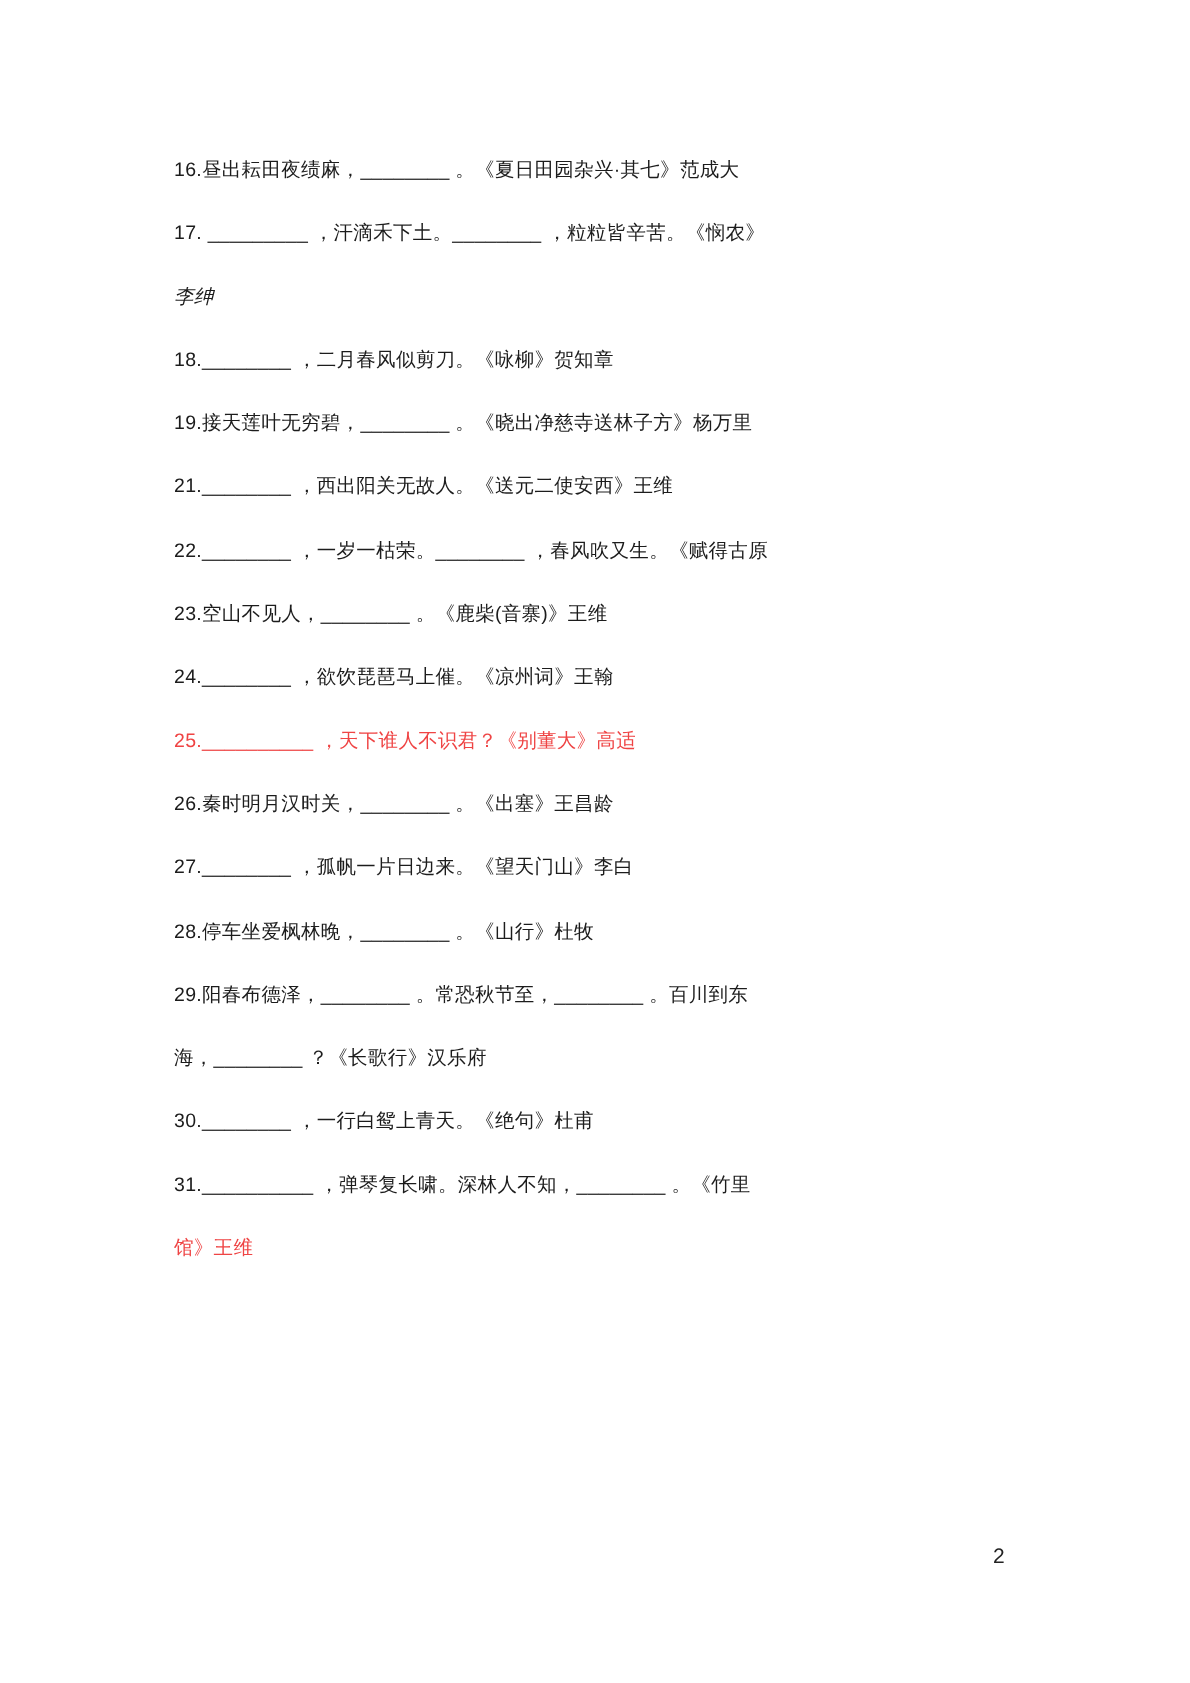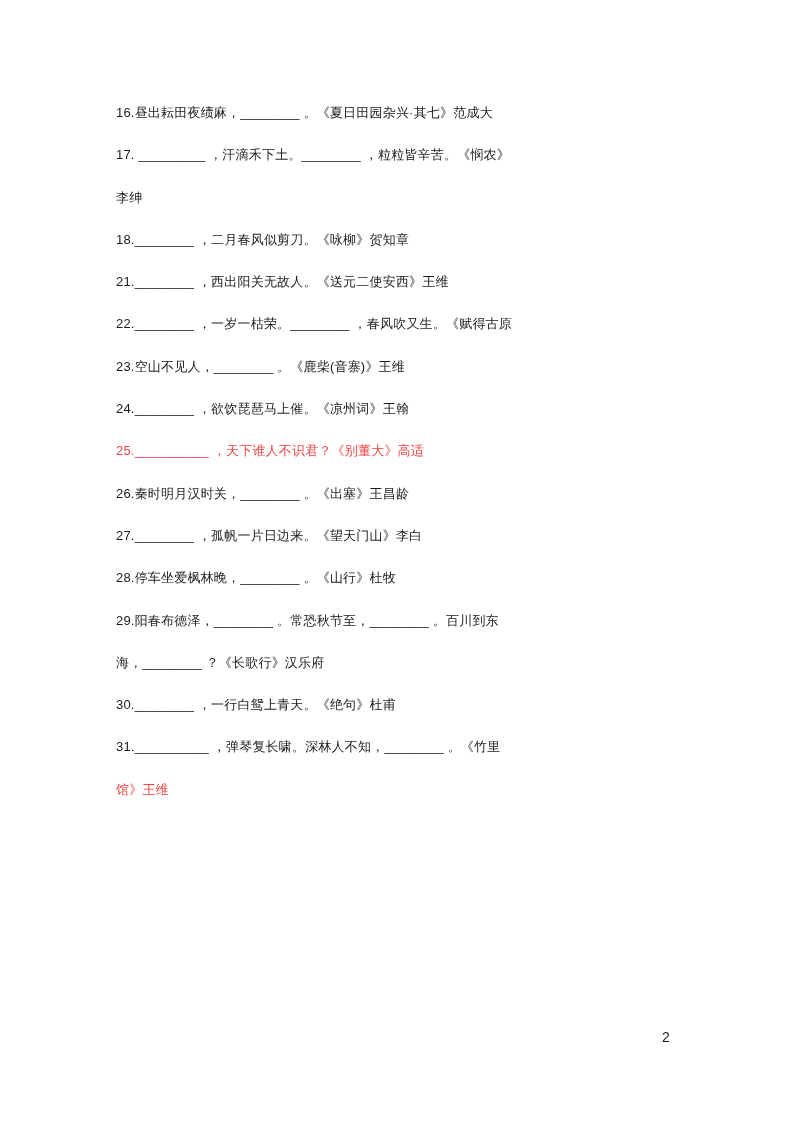--- a/index.html
+++ b/index.html
@@ -50,22 +50,23 @@
     margin-top: 32px;
   }
 </style>
 </head>
 <body>
 
 <div class="page">
   <div class="content" id="worksheet">
       <div class="line" style="color: rgb(28, 28, 28);">16.昼出耘田夜绩麻，________ 。《夏日田园杂兴·其七》范成大</div>
       <div class="line" style="color: rgb(28, 28, 28);">17. _________ ，汗滴禾下土。________ ，粒粒皆辛苦。《悯农》</div>
-      <div class="line" style="color: rgb(28, 28, 28);">李绅</div>
+      <div class="line" style="color: rgb(28, 28, 28); font-style: italic;">李绅</div>
       <div class="line" style="color: rgb(28, 28, 28);">18.________ ，二月春风似剪刀。《咏柳》贺知章</div>
+      <div class="line" style="color: rgb(28, 28, 28);">19.接天莲叶无穷碧，________ 。《晓出净慈寺送林子方》杨万里</div>
       <div class="line" style="color: rgb(28, 28, 28);">21.________ ，西出阳关无故人。《送元二使安西》王维</div>
       <div class="line" style="color: rgb(28, 28, 28);">22.________ ，一岁一枯荣。________ ，春风吹又生。《赋得古原</div>
       <div class="line" style="color: rgb(28, 28, 28);">23.空山不见人，________ 。《鹿柴(音寨)》王维</div>
       <div class="line" style="color: rgb(28, 28, 28);">24.________ ，欲饮琵琶马上催。《凉州词》王翰</div>
       <div class="line" style="color: #ef4444;">25.__________ ，天下谁人不识君？《别董大》高适</div>
       <div class="line" style="color: rgb(28, 28, 28);">26.秦时明月汉时关，________ 。《出塞》王昌龄</div>
       <div class="line" style="color: rgb(28, 28, 28);">27.________ ，孤帆一片日边来。《望天门山》李白</div>
       <div class="line" style="color: rgb(28, 28, 28);">28.停车坐爱枫林晚，________ 。《山行》杜牧</div>
       <div class="line" style="color: rgb(28, 28, 28);">29.阳春布德泽，________ 。常恐秋节至，________ 。百川到东</div>
       <div class="line" style="color: rgb(28, 28, 28);">海，________ ？《长歌行》汉乐府</div>

